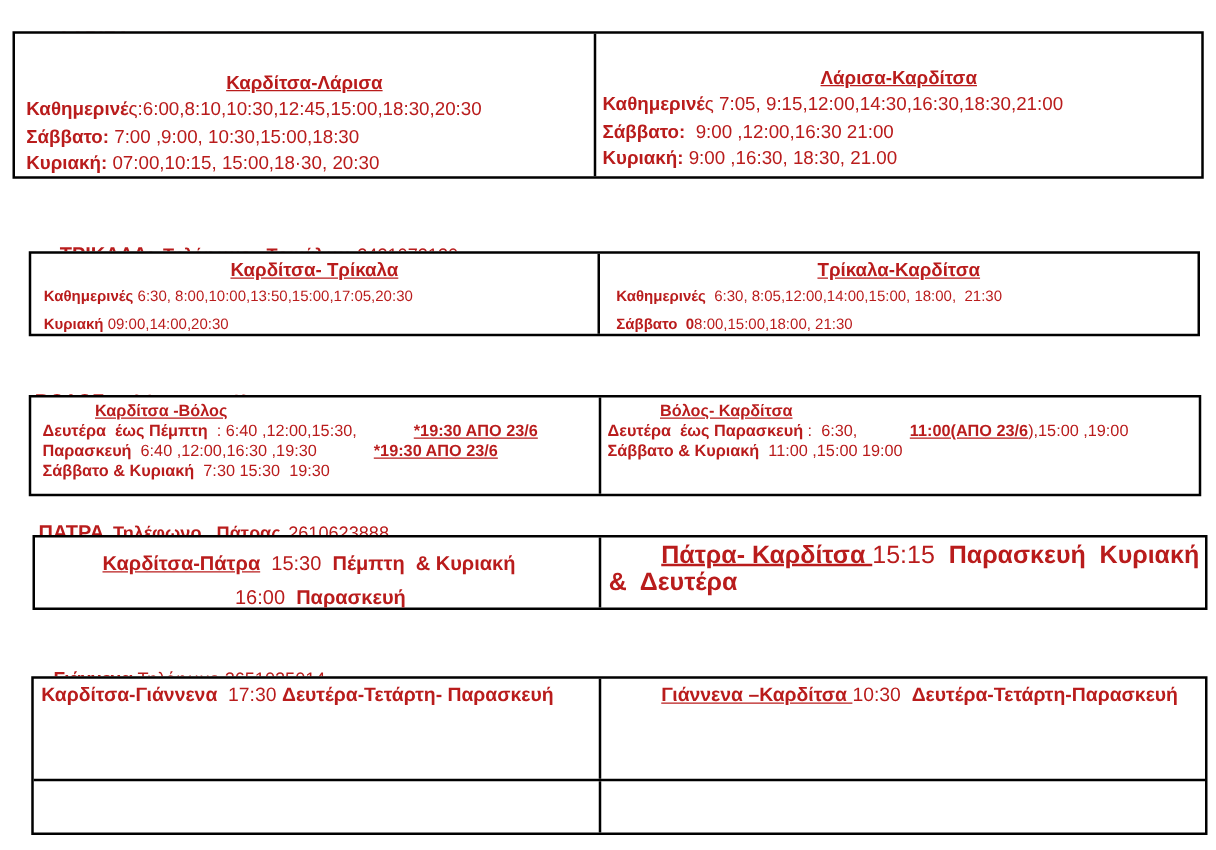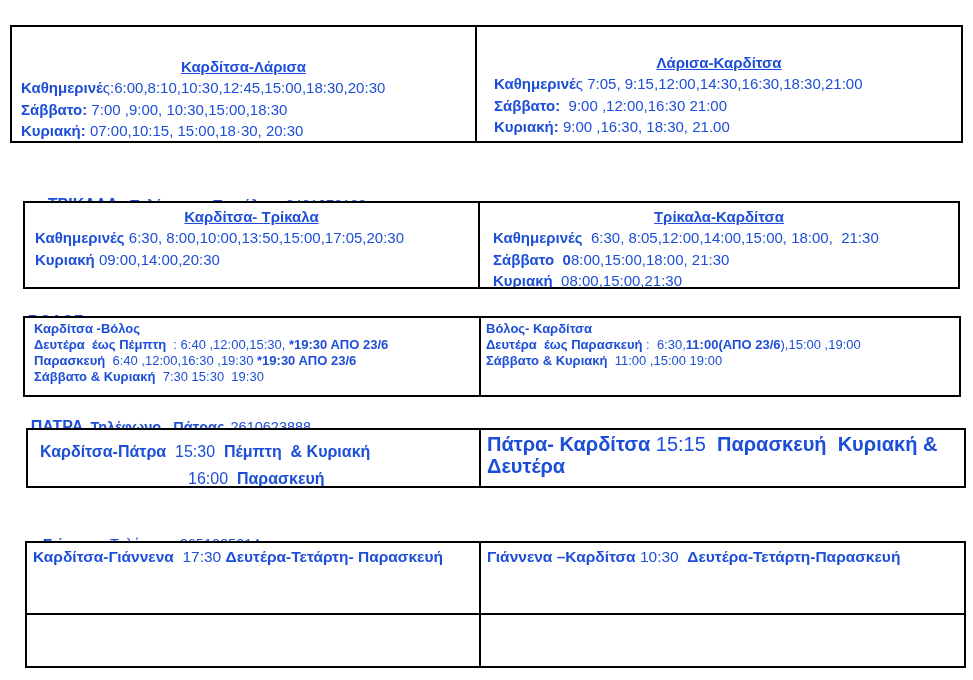--- a/index.html
+++ b/index.html
@@ -1,70 +1,70 @@
 <!DOCTYPE html>
 <html><head>
 <meta charset="utf-8">
 <style>
   html,body{margin:0;padding:0;background:#fff;}
   #page{
     position:relative;width:973px;height:680px;background:#ffffff;
-    font-family:"Liberation Sans","DejaVu Sans",sans-serif;color:#1d4ed8;
+    font-family:"Liberation Sans","DejaVu Sans",sans-serif;color:#b91c1c;
     overflow:hidden;
   }
   .sec-header{position:absolute;white-space:pre-wrap;}
   .sec-header .city{font-weight:bold;font-size:16px;margin-right:7px;}
   .sec-header .plabel{font-weight:bold;font-size:14.5px;margin-right:6px;}
   .sec-header .phone{font-weight:normal;font-size:14.5px;}
   #h5 .city{font-size:15px;margin-right:4px;}
   #h5 .plabel{font-weight:normal;margin-right:4px;}
 
   .tbl{position:absolute;border:2px solid #000;display:flex;box-sizing:border-box;background:#fff;}
   .cell{box-sizing:border-box;overflow:hidden;}
   .cell.left{border-right:2px solid #000;}
   .cell.rightc{flex:1;}
   .ctitle{font-weight:bold;text-decoration:underline;text-align:center;white-space:pre-wrap;}
   .line{white-space:pre-wrap;}
   .line .b{font-weight:bold;}
-  .line .u{}
+  .line .u{text-decoration:underline;margin-left:42px;}
 
   
   #t1{left:10px;top:25px;width:953px;height:118px;}
   #t1 .left{width:465px;}
   #t1 .ctitle{margin-top:30px;font-size:15px;line-height:20px;}
   #t1 .rightc .ctitle{margin-top:26px;}
   #t1 .line{font-size:15px;line-height:21.5px;padding-left:9px;}
-  #t1 .rightc .line{padding-left:17px;}
+  #t1 .rightc .line{padding-left:5px;}
 
   
-  #t2{left:23px;top:201px;width:937px;height:88px;}
+  #t2{left:23px;top:201px;width:937px;height:68px;}
   #t2 .left{width:455px;}
   #t2 .ctitle{margin-top:3px;font-size:15px;line-height:21px;}
-  #t2 .line{font-size:15px;line-height:21.5px;padding-left:10px;}
+  #t2 .line{font-size:12px;line-height:21.5px;padding-left:10px;}
   #t2 .rightc .line{padding-left:13px;}
 
   
   #t3{left:23px;top:316px;width:938px;height:81px;}
   #t3 .left{width:456px;}
   #t3 .line{font-size:13px;line-height:16px;padding-left:9px;}
   #t3 .cell{padding-top:3px;}
   #t3 .rightc .line{padding-left:5px;}
 
   
   #t4{left:26px;top:428px;width:940px;height:60px;}
   #t4 .left{width:453px;padding:8px 0 0 12px;}
   #t4 .left .line{font-size:16px;line-height:27px;}
   #t4 .indent{margin-left:148px;}
   #t4 .rightc{padding:3px 0 0 6px;}
   #t4 .rightc .line{font-size:20px;line-height:22px;}
 
   
   #t5{left:25px;top:541px;width:941px;height:127px;flex-direction:column;}
   .t5row{display:flex;width:100%;box-sizing:border-box;}
-  #t5 .r1{height:72px;border-bottom:2px solid #000;}
+  #t5 .r1{height:82px;border-bottom:2px solid #000;}
   #t5 .r2{flex:1;}
   #t5 .left{width:454px;}
   #t5 .cell{padding:3px 0 0 6px;}
   #t5 .line{font-size:15.5px;line-height:21px;}
 </style>
 </head>
 <body>
 
 <div id="page">
 

